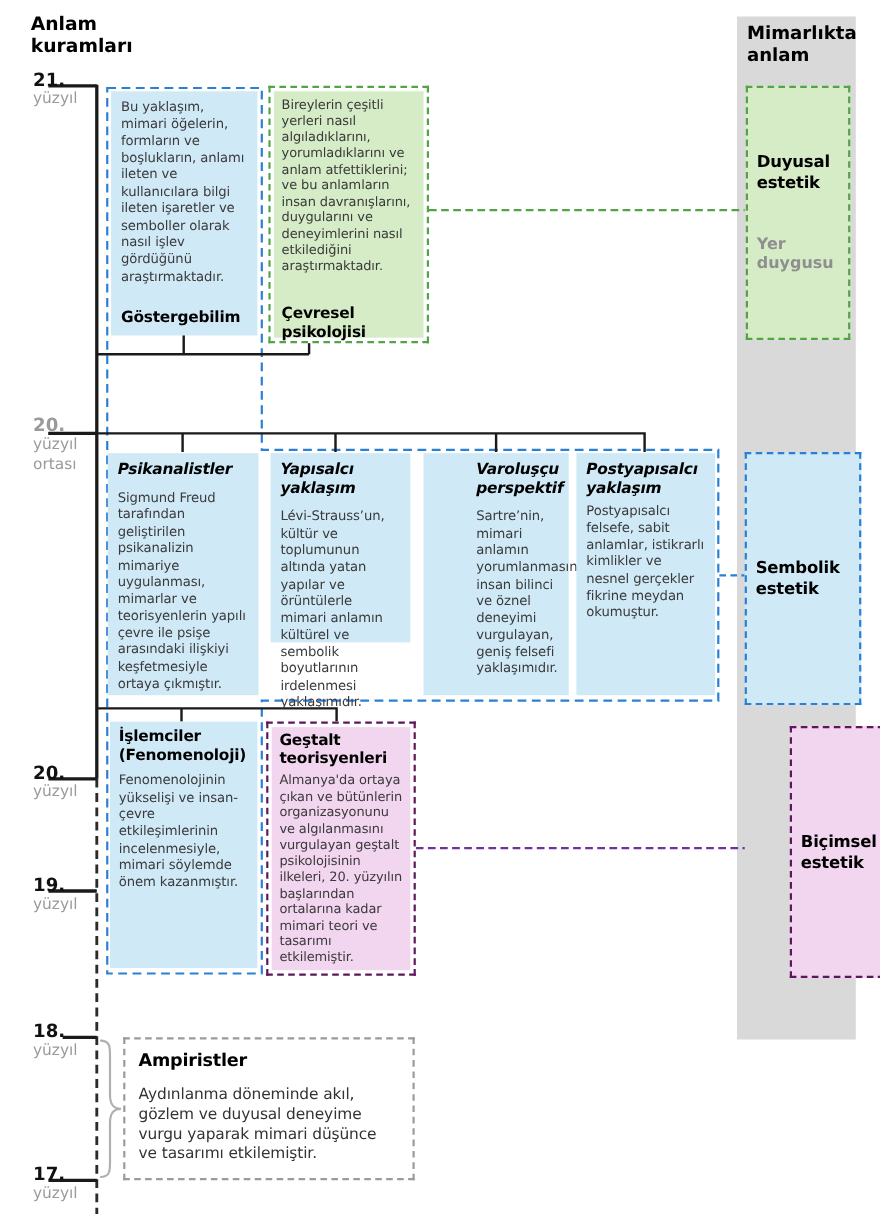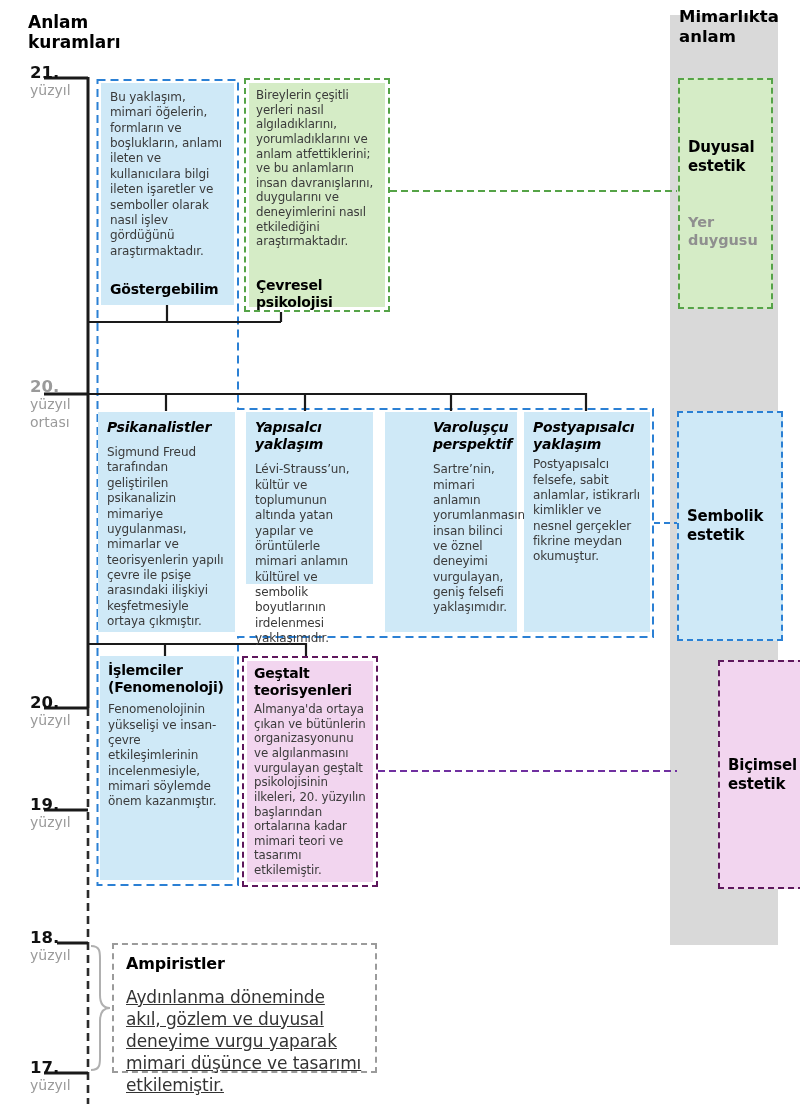--- a/index.html
+++ b/index.html
@@ -35,29 +35,29 @@
   
   .dash-wrap   { padding:3px; background:#fff; }
   .green-dash  { border:2px dashed #55a347; }
   .blue-dash   { border:2px dashed #2b80d4; }
   .magenta-dash{ border:2px dashed #5e175c; }
   .gray-dash   { border:2px dashed #9b9b9b; }
   .dash-wrap .inner { width:100%; height:100%; }
 
   
   #graycol { left:670px; top:15px; width:108px; height:930px; background:#d9d9d9; }
-  .right-header { left:679px; top:7px; width:98px; font-size:16.5px; font-weight:bold; color:#000; line-height:1.2; }
+  .right-header { left:679px; top:20px; width:98px; font-size:16.5px; font-weight:bold; color:#000; line-height:1.2; }
   .aesthetic { display:flex; flex-direction:column; justify-content:center; padding-left:8px; padding-right:4px; }
   .aesthetic .a-title { font-size:15px; font-weight:bold; color:#000; line-height:1.25; letter-spacing:-0.2px; }
   .aesthetic .a-sub   { font-size:14.5px; font-weight:bold; color:#8f8f8f; line-height:1.25; margin-top:9px; }
 
   
   .amp { background:#fff; padding:9px 12px; }
   .amp .box-title { font-size:16px; margin-bottom:12px; }
-  .amp .body-txt { font-size:17px; line-height:1.3; color:#333;text-decoration:underline; }
+  .amp .body-txt { font-size:14px; line-height:1.3; color:#333; }
 </style>
 </head>
 <body>
 
 <div id="canvas">
 
   <div id="graycol"></div>
 
   <svg id="lines-svg" width="800" height="1104" viewBox="0 0 800 1104">
 

